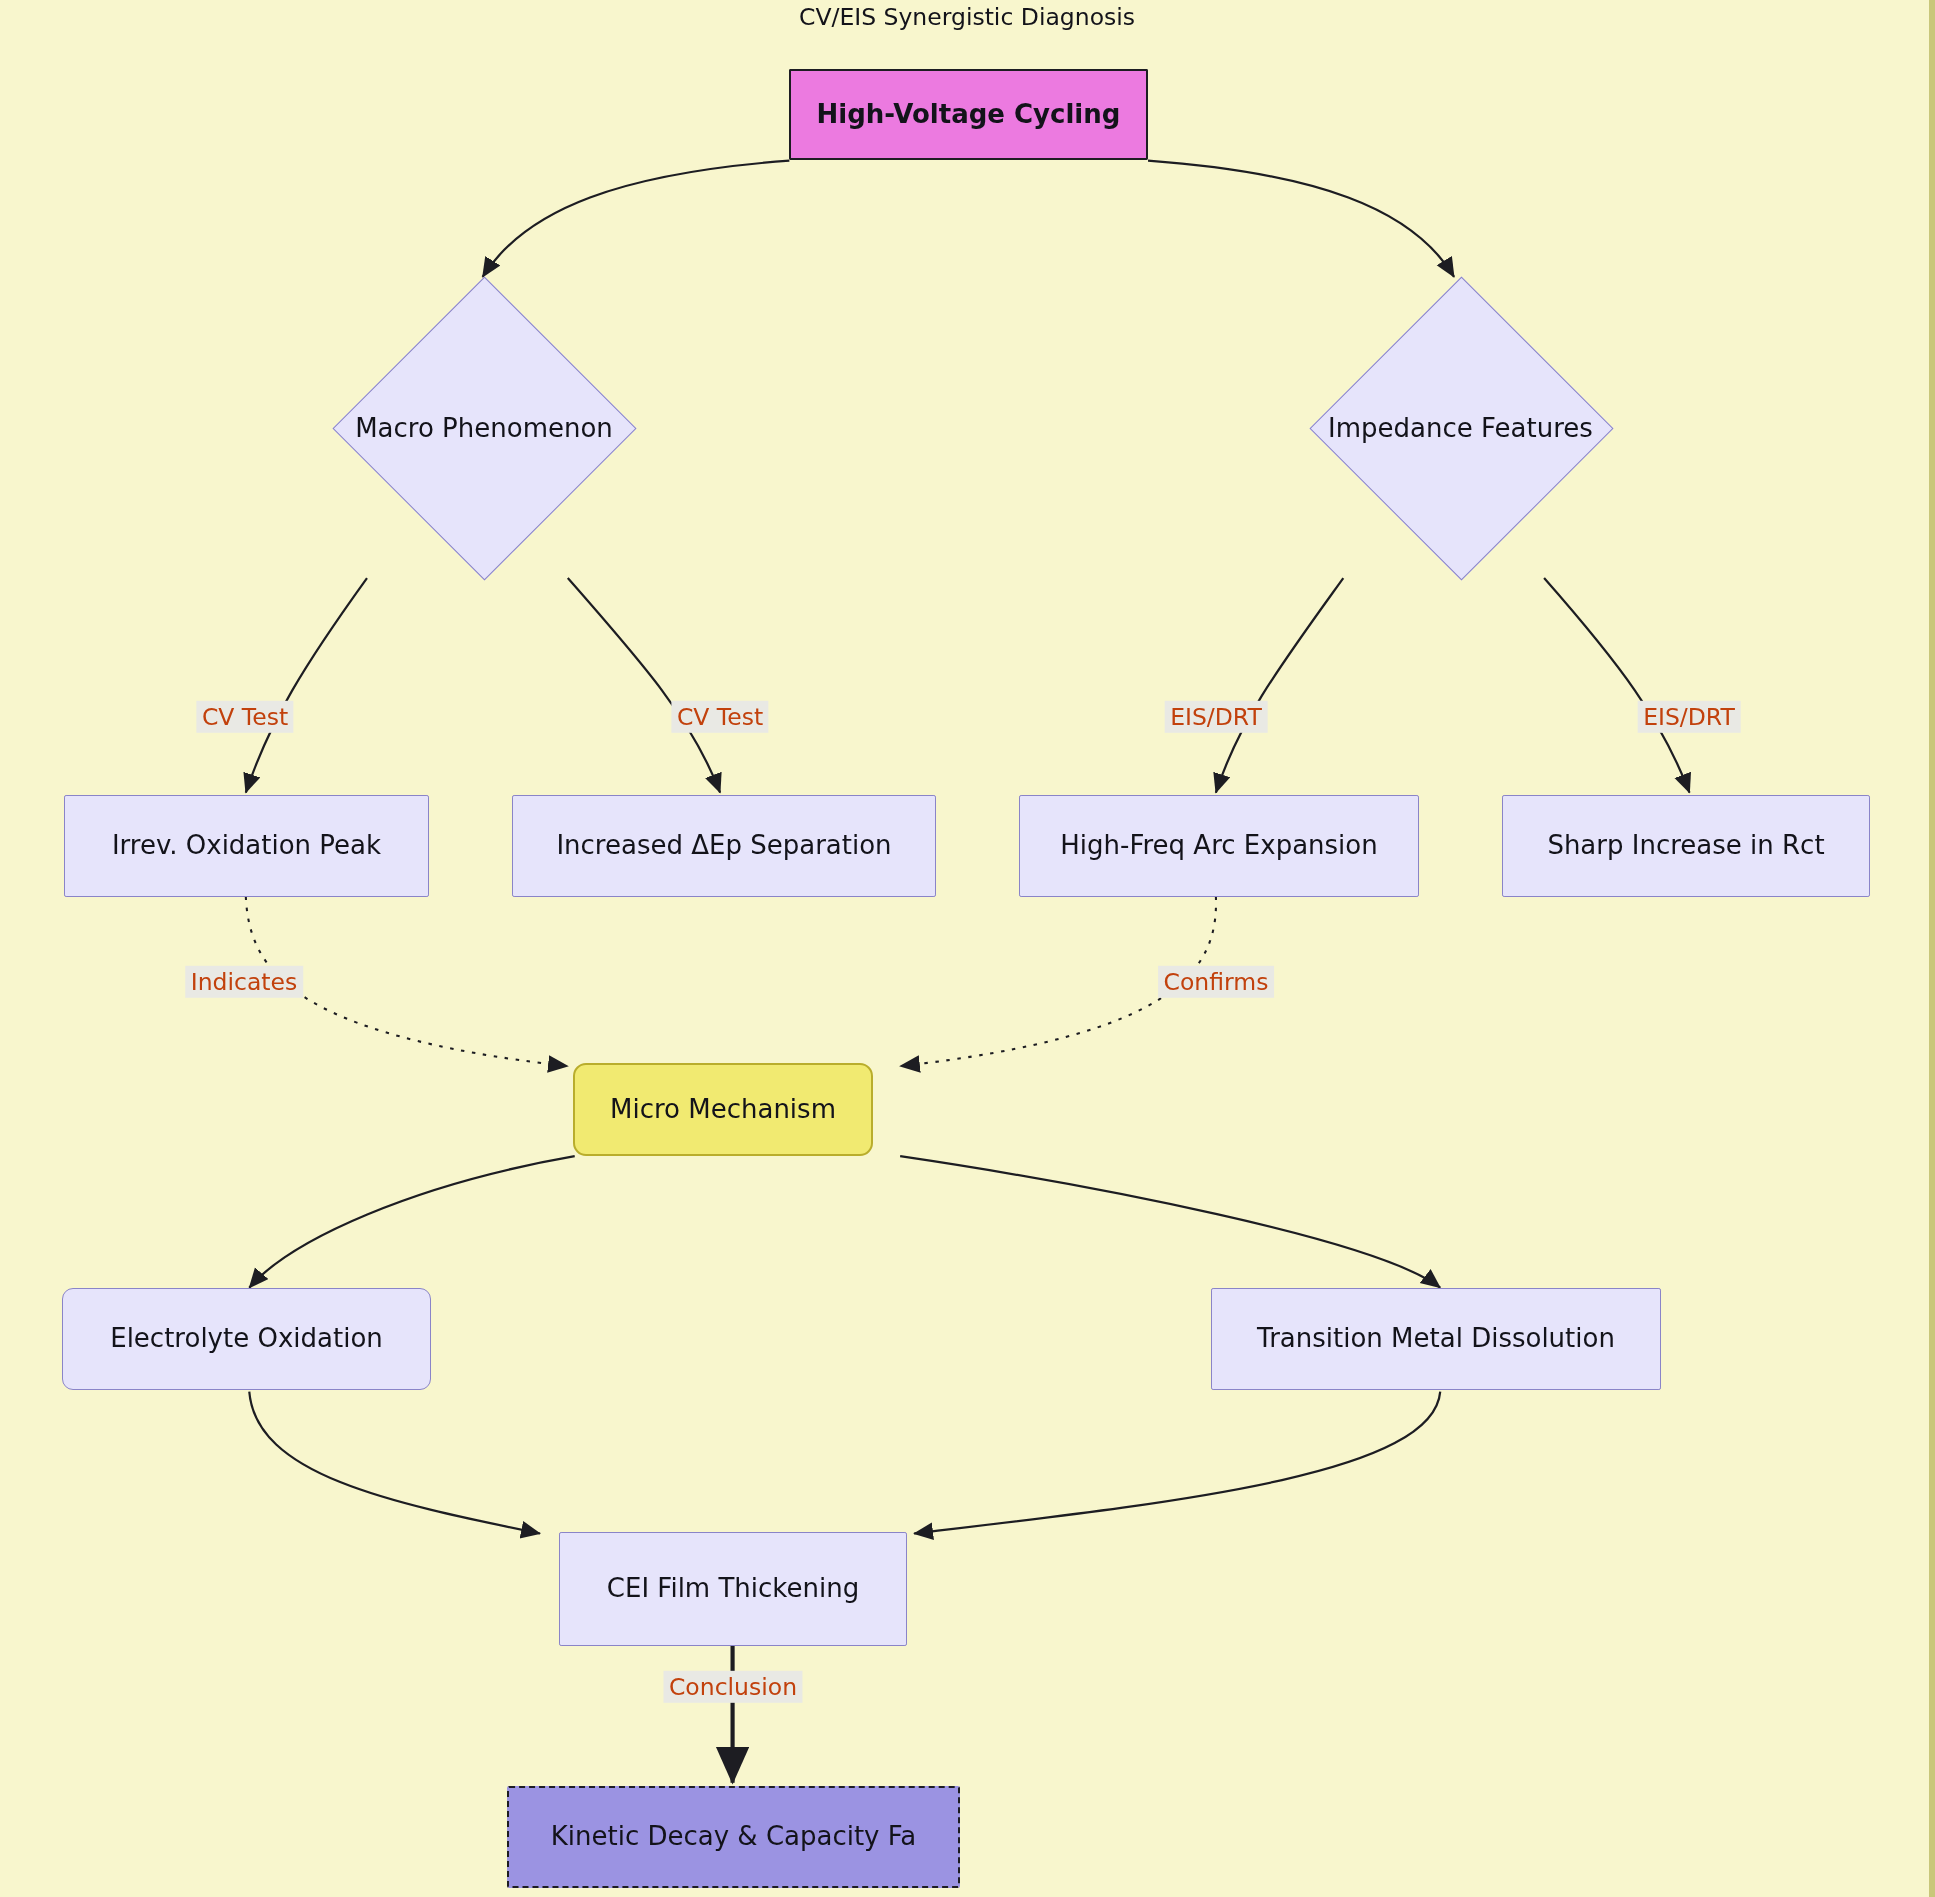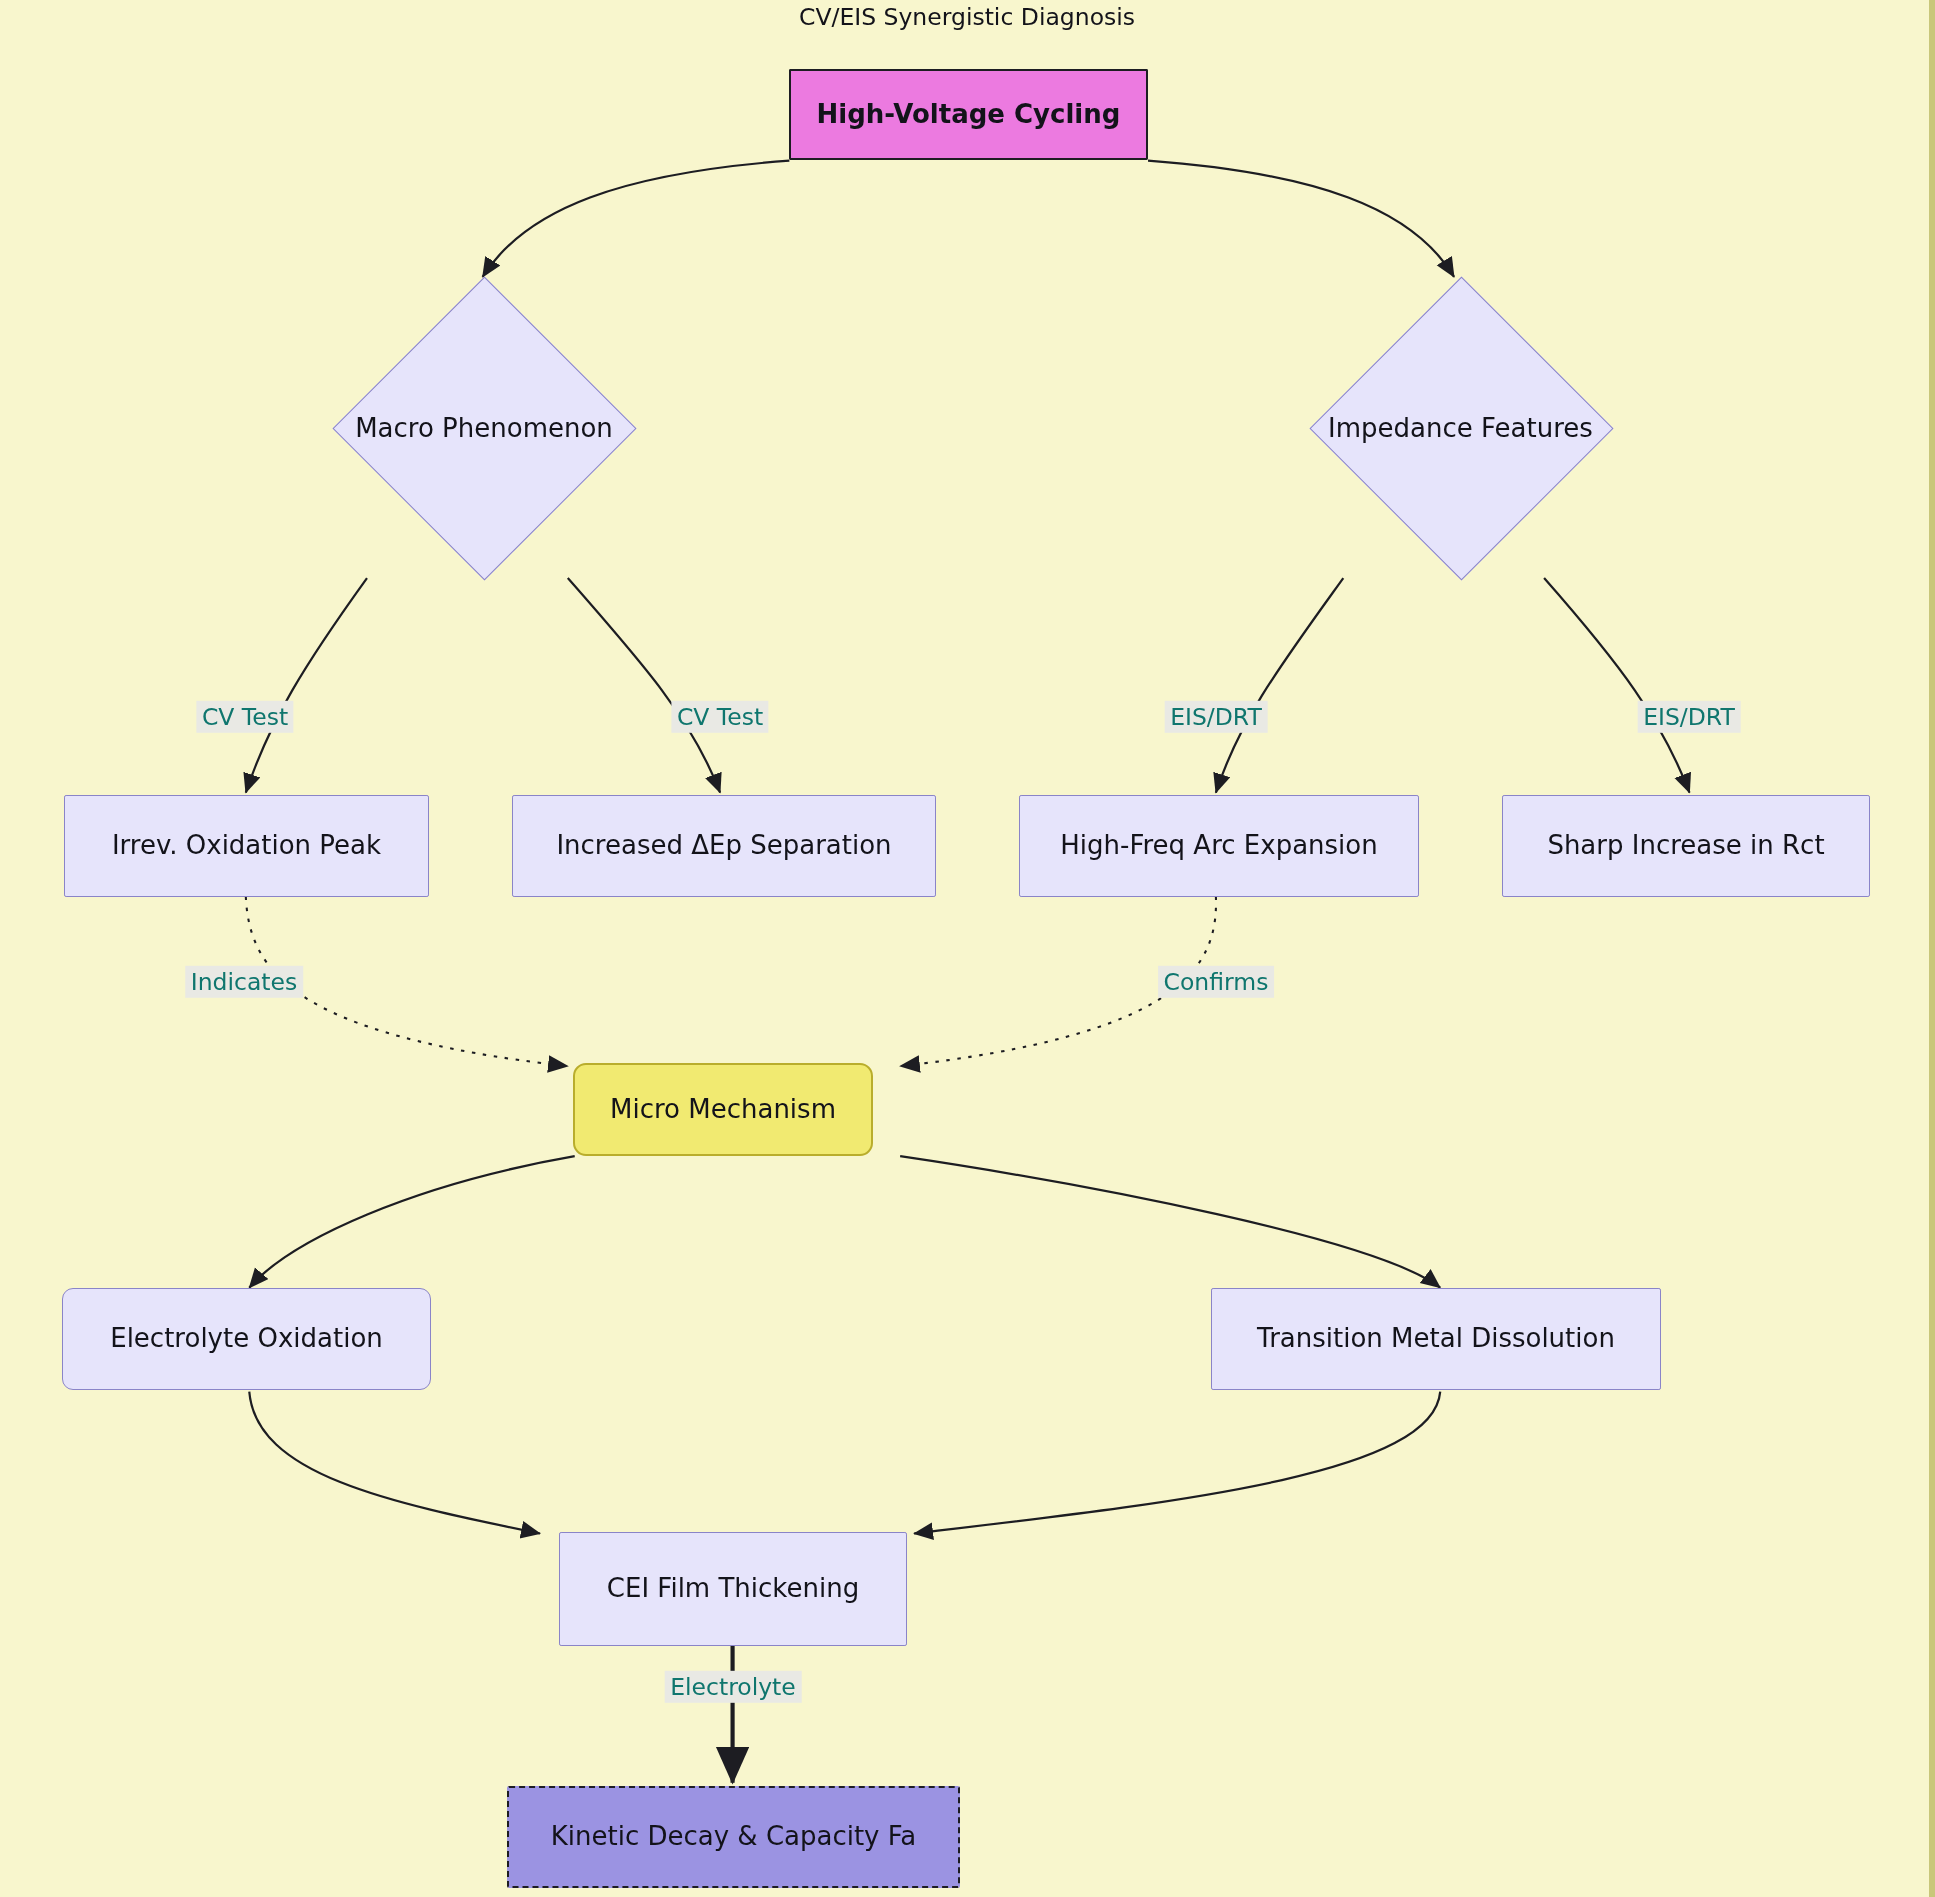--- a/index.html
+++ b/index.html
@@ -85,21 +85,21 @@
     position: relative;
     z-index: 3;
     font-size: 26px;
     color: #13131a;
     white-space: nowrap;
   }
   
   .edge-label {
     position: absolute;
     background: #e9e9e4;
-    color: #0f766e;
+    color: #c2410c;
     font-size: 23.5px;
     padding: 2.1px 5.5px;
     white-space: nowrap;
     transform: translate(-50%, -50%);
     line-height: 1.2;
   }
   .title {
     position: absolute;
     font-size: 23.5px;
     color: #13131a;
@@ -201,20 +201,20 @@
   </div>
 
   <div class="node rect" style="left:1211px; top:1288px; width:450px; height:102px;">
     <span>Transition Metal Dissolution</span>
   </div>
 
   <div class="node rect" style="left:559px; top:1508px; width:348px; height:114px;margin-top:24px;">
     <span>CEI Film Thickening</span>
   </div>
 
-  <div class="edge-label" style="left:733px; top:1687px;">Electrolyte</div>
+  <div class="edge-label" style="left:733px; top:1687px;">Conclusion</div>
 
   <div class="node conclusion" style="left:507px; top:1786px; width:453px; height:102px;">
     <span>Kinetic Decay &amp; Capacity Fa</span>
   </div>
 
 </div>
 
 
 </body></html>

